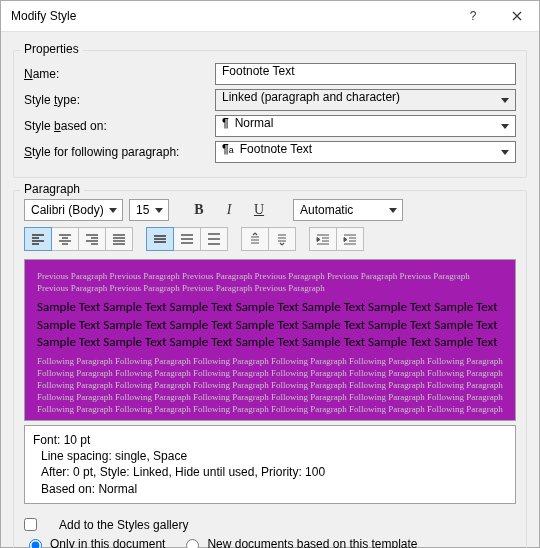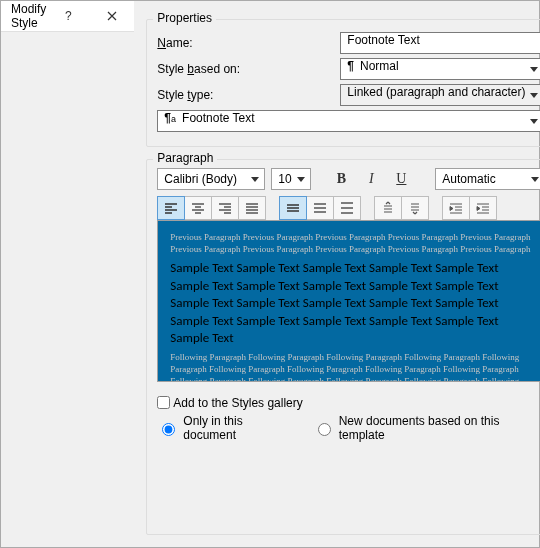--- a/index.html
+++ b/index.html
@@ -1,41 +1,41 @@
 <!DOCTYPE html>
 <html><head>
 <meta charset="utf-8">
 <style>
 html,body{margin:0;padding:0;font-family:"Segoe UI",Tahoma,sans-serif;font-size:12px;color:#000;background:#fff}
-.window{width:540px;height:548px;box-sizing:border-box;border:1px solid #aaa;background:#f0f0f0;display:flex;}
+.window{width:540px;height:548px;box-sizing:border-box;border:1px solid #aaa;background:#f0f0f0;display:flex;flex-direction:column}
 .titlebar{height:30px;background:#fff;display:flex;align-items:center;padding:0 0 0 10px;border-bottom:1px solid #e0e0e0}
 .titlebar .title{flex:1;font-size:12px}
 .titlebar .btn{width:44px;height:30px;display:flex;align-items:center;justify-content:center;color:#333}
 .content{padding:8px 12px 12px 12px;flex:1;display:flex;flex-direction:column;gap:2px}
 .groupbox{border:1px solid #ddd;border-radius:2px;padding:8px 10px 10px 10px;position:relative;margin-top:10px}
 .groupbox>.legend{position:absolute;top:-9px;left:6px;background:#f0f0f0;padding:0 4px;font-size:12px;color:#000}
-.row{display:flex;align-items:center;margin:4px 0;gap:8px}
+.row{display:flex;align-items:center;margin:4px 0;gap:16px}
 .row label{width:175px}
 .row label .ul{text-decoration:underline}
 .input,.select{flex:1;height:22px;border:1px solid #7a7a7a;background:#fff;padding:0 6px;font-size:12px;box-sizing:border-box;display:flex;align-items:flex-start;position:relative}
 .select::after{content:"";position:absolute;right:6px;top:50%;margin-top:-2px;border-left:4px solid transparent;border-right:4px solid transparent;border-top:5px solid #333}
 .select .pilcrow{margin-right:6px;font-weight:bold}
 .toolbar{display:flex;align-items:center;gap:6px;flex-wrap:nowrap}
 .combo{height:22px;border:1px solid #a0a0a0;background:#fff;display:flex;align-items:center;padding:0 18px 0 6px;position:relative;font-size:12px;box-sizing:border-box}
 .combo::after{content:"";position:absolute;right:5px;top:50%;margin-top:-2px;border-left:4px solid transparent;border-right:4px solid transparent;border-top:5px solid #333}
 .tbtn{width:24px;height:22px;border:1px solid transparent;display:flex;align-items:center;justify-content:center;font-family:"Times New Roman",serif;font-size:14px;color:#333;box-sizing:border-box}
 .btnrow2{display:flex;gap:0;margin-top:6px;flex-wrap:nowrap}
 .ibtn{width:28px;height:24px;border:1px solid #bdbdbd;background:#f7f7f7;display:flex;align-items:center;justify-content:center;box-sizing:border-box;margin-left:-1px}
 .ibtn:first-child{margin-left:0}
 .ibtn.active{background:#cde6f7;border-color:#5a9bd5;z-index:1}
-.preview{border:1px solid #a0a0a0;background:#0369a1;padding:10px 12px;height:140px;overflow:hidden;font-size:9px;line-height:1.35}
+.preview{border:1px solid #a0a0a0;background:#a21caf;margin-top:8px;padding:10px 12px;height:140px;overflow:hidden;font-size:9px;line-height:1.35}
 .preview .ghost{color:#c5c5c5;font-family:"Times New Roman",serif}
 .preview .sample{color:#000;font-family:Calibri,Arial,sans-serif;font-size:13px;margin:4px 0}
 .descbox{border:1px solid #a0a0a0;background:#fff;margin-top:4px;padding:6px 10px 6px 16px;font-size:12px;line-height:1.35}
-.chk{display:flex;align-items:flex-start;gap:3px;margin:6px 0 2px 0}
+.chk{display:flex;align-items:flex-start;gap:22px;margin:6px 0 2px 0}
 .chk input{margin:0}
 .radio-row{display:flex;align-items:center;gap:16px;margin:2px 0 6px 0}
 .radio-row label{display:flex;align-items:center;gap:5px}
 svg{display:block}
 </style>
 </head>
 <body>
 
 <div class="window">
   <div class="titlebar">
@@ -52,49 +52,50 @@
 
     <div class="groupbox">
       <div class="legend">Properties</div>
       <div class="row">
         <label><span class="ul">N</span>ame:</label>
         <div class="input">
             <span>Footnote Text</span>
           </div>
       </div>
       <div class="row">
+        <label>Style <span class="ul">t</span>ype:</label>
+        <div class="select" style="background:#f0f0f0">
+            <span>Linked (paragraph and character)</span>
+          </div>
+      </div>
+      <div class="row">
         <label>Style <span class="ul">b</span>ased on:</label>
         <div class="select">
             <span class="pilcrow">¶</span>
             <span>Normal</span>
           </div>
       </div>
       <div class="row">
-        <label>Style <span class="ul">t</span>ype:</label>
-        <div class="select" style="background:#f0f0f0">
-            <span>Linked (paragraph and character)</span>
-          </div>
-      </div>
-      <div class="row">
+        <label><span class="ul">S</span>tyle for following paragraph:</label>
         <div class="select">
             <span class="pilcrow">¶<span style="font-weight:normal;font-size:9px">a</span></span>
             <span>Footnote Text</span>
           </div>
       </div>
     </div>
 
     <div class="groupbox" style="flex:1;display:flex;flex-direction:column">
       <div class="legend">Paragraph</div>
 
       <div class="toolbar">
-        <div class="combo" style="width:108px">
+        <div class="combo" style="width:99px">
             <span>Calibri (Body)</span>
           </div>
         <div class="combo" style="width:40px">
-            <span>10</span>
+            <span>15</span>
           </div>
         <div style="width:6px"></div>
         <div class="tbtn" style="font-weight:bold">B</div>
         <div class="tbtn" style="font-style:italic">I</div>
         <div class="tbtn" style="text-decoration:underline">U</div>
         <div style="width:10px"></div>
         <div class="combo" style="width:110px;">
             <span>Automatic</span>
           </div>
       </div>
@@ -159,20 +160,26 @@
             </svg>
           </div>
       </div>
 
       <div class="preview">
         <div class="ghost">Previous Paragraph Previous Paragraph Previous Paragraph Previous Paragraph Previous Paragraph Previous Paragraph Previous Paragraph Previous Paragraph Previous Paragraph Previous Paragraph</div>
         <div class="sample">Sample Text Sample Text Sample Text Sample Text Sample Text Sample Text Sample Text Sample Text Sample Text Sample Text Sample Text Sample Text Sample Text Sample Text Sample Text Sample Text Sample Text Sample Text Sample Text Sample Text Sample Text</div>
         <div class="ghost">Following Paragraph Following Paragraph Following Paragraph Following Paragraph Following Paragraph Following Paragraph Following Paragraph Following Paragraph Following Paragraph Following Paragraph Following Paragraph Following Paragraph Following Paragraph Following Paragraph Following Paragraph Following Paragraph Following Paragraph Following Paragraph Following Paragraph Following Paragraph Following Paragraph Following Paragraph Following Paragraph Following Paragraph Following Paragraph Following Paragraph Following Paragraph Following Paragraph Following Paragraph Following Paragraph</div>
       </div>
 
+      <div class="descbox">
+        <div style="margin-left:-8px">Font: 10 pt</div>
+        <div>Line spacing:  single, Space</div>
+        <div>After:  0 pt, Style: Linked, Hide until used, Priority: 100</div>
+        <div>Based on: Normal</div>
+      </div>
 
       <div style="display:flex;gap:24px;margin-top:8px">
         <label class="chk">
             <input type="checkbox" style="">
             <span><span class="ul">A</span>dd to the <span class="ul">S</span>tyles gallery</span>
           </label>
       </div>
       <div class="radio-row">
         <label>
             <input type="radio" name="scope" checked="" style="">

